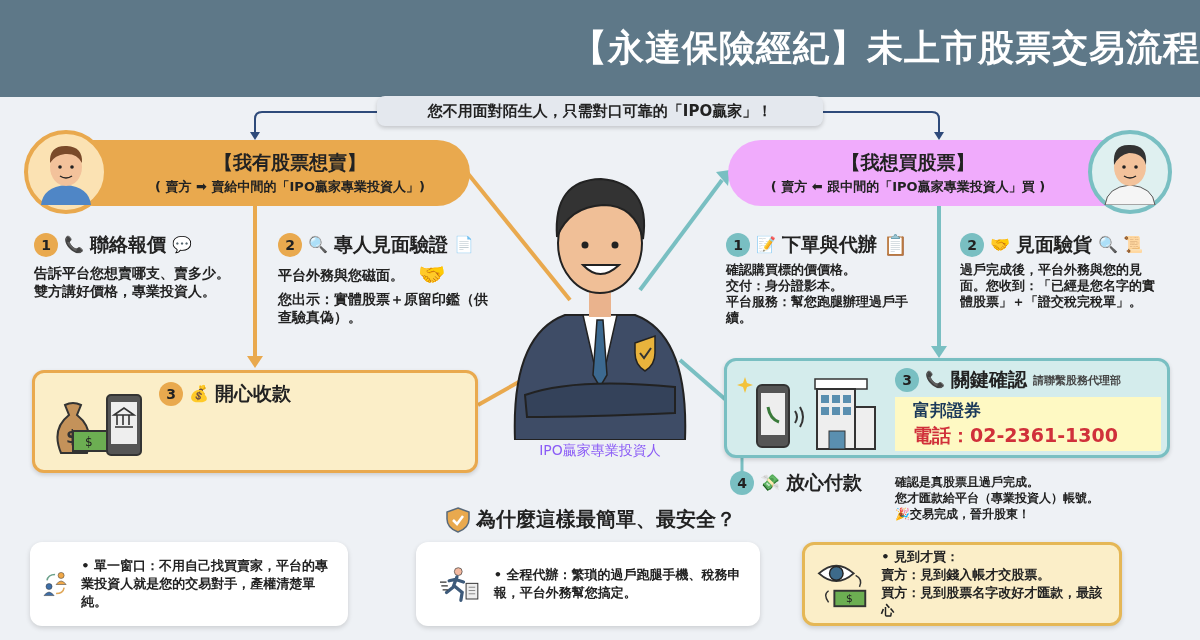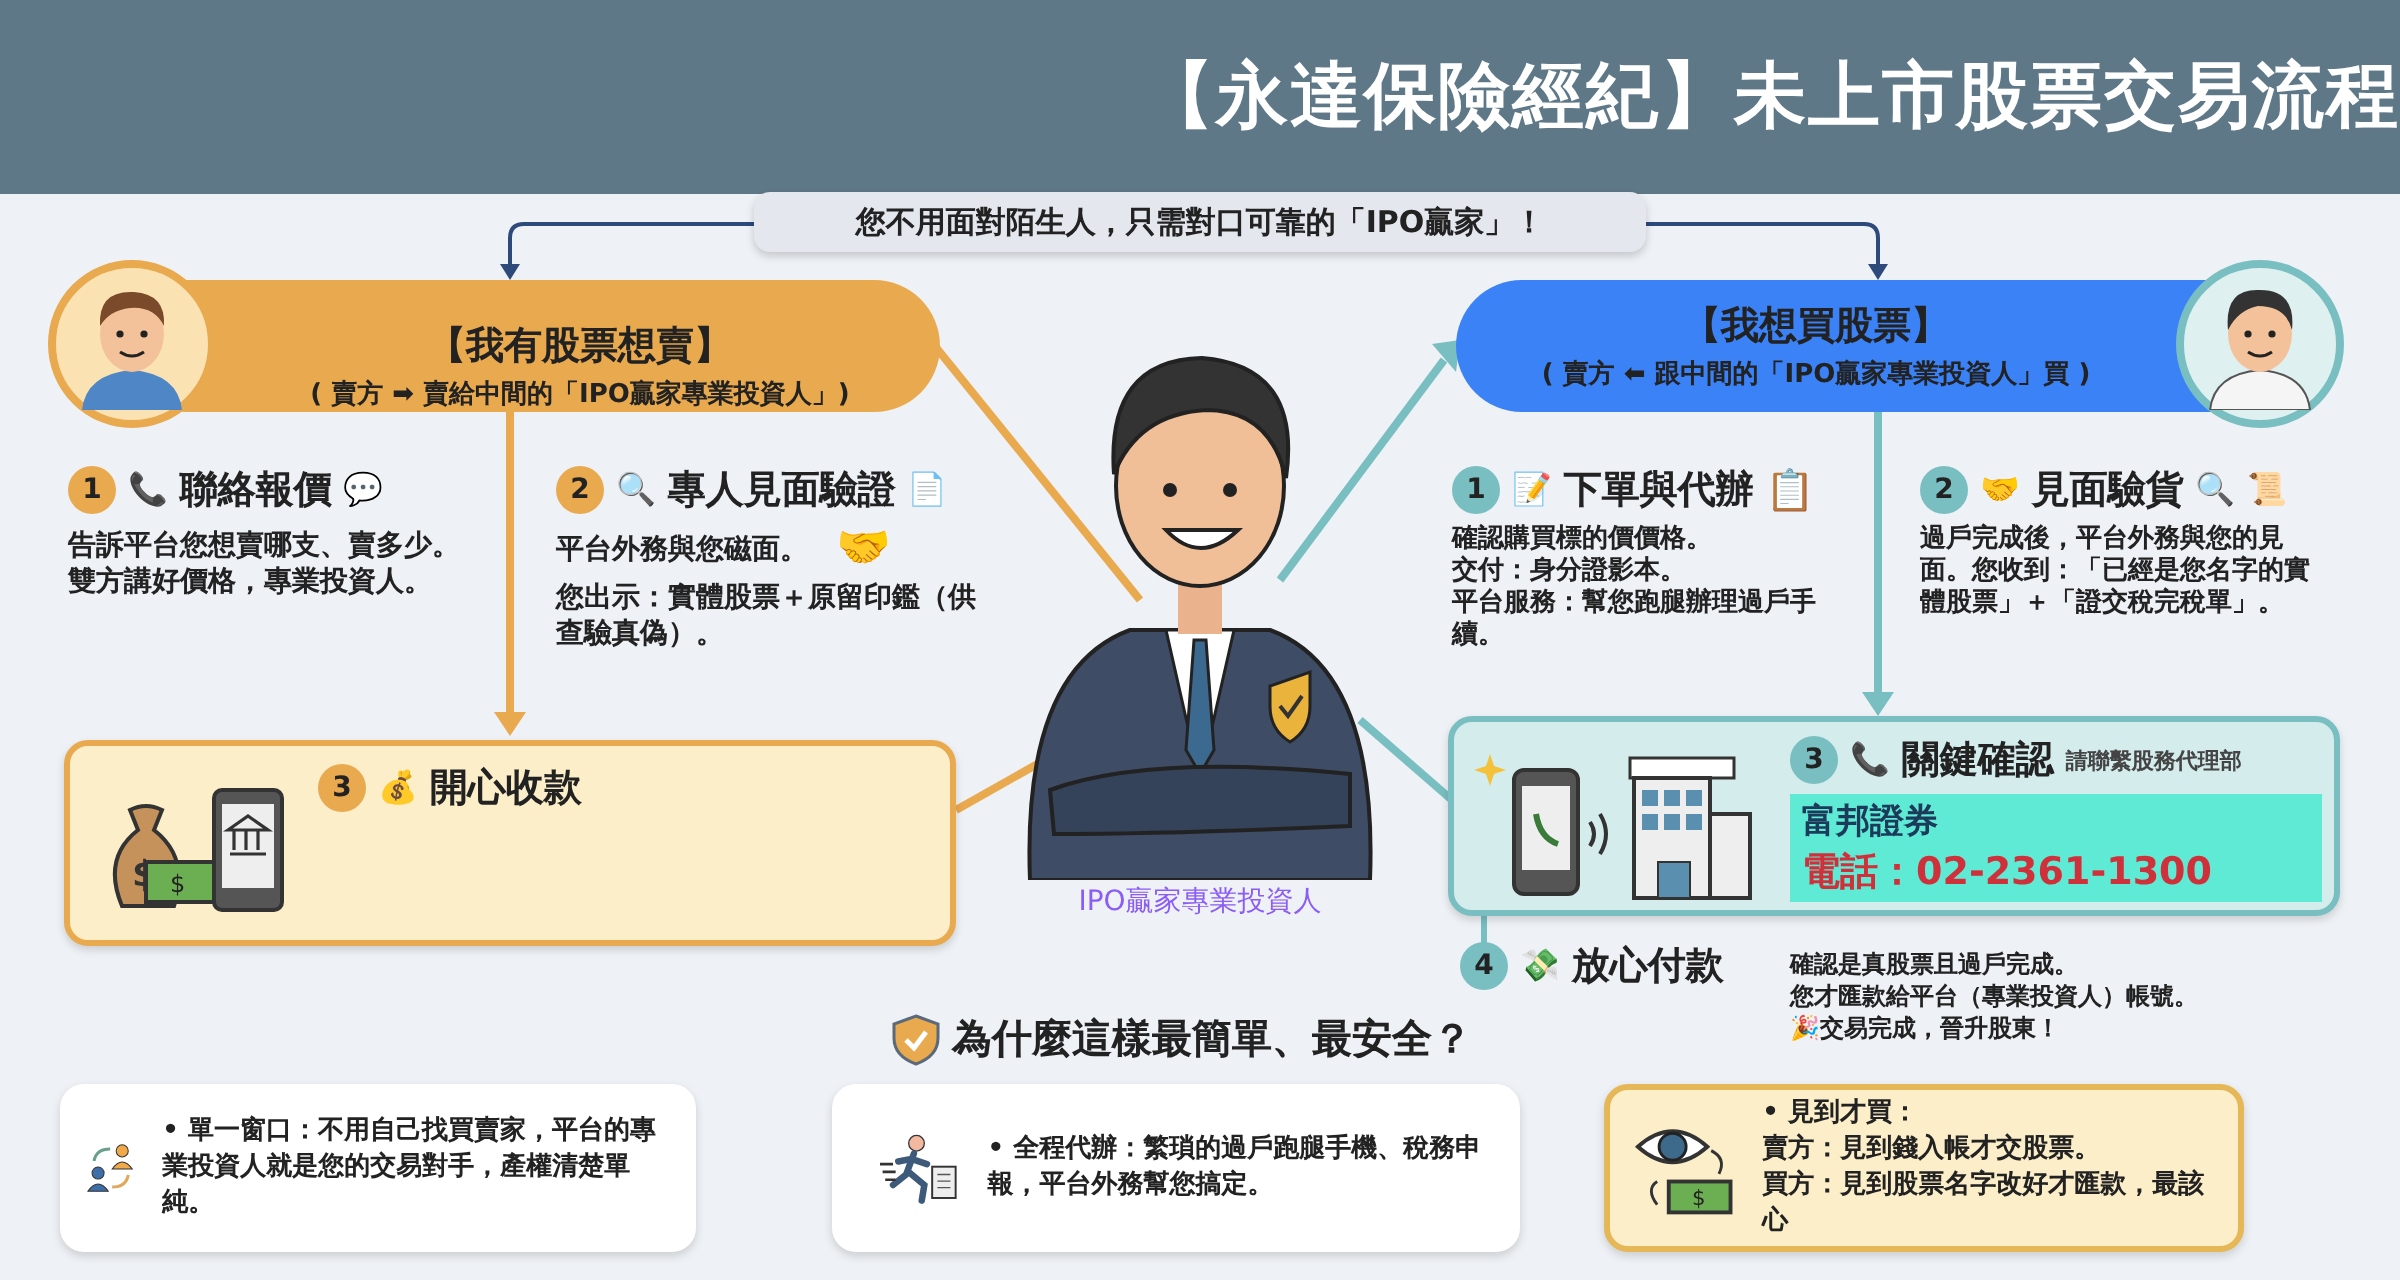--- a/index.html
+++ b/index.html
@@ -10,39 +10,39 @@
   .header { left: 0; top: 0; width: 1200px; height: 97px; background: #5e7888; display: flex; align-items: center; justify-content: flex-end; }
   .header h1 { color: #fff; font-size: 36px; font-weight: bold; letter-spacing: 1px; }
 
   .tagline { left: 377px; top: 96px; width: 446px; height: 30px; background: #e4e8ee; border-radius: 8px; box-shadow: 0 2px 4px rgba(0,0,0,0.18); display: flex; align-items: center; justify-content: center; font-size: 15px; font-weight: bold; color: #222; z-index: 3; }
 
   svg.lines { position: absolute; left: 0; top: 0; z-index: 0; }
 
   .pill { height: 66px; border-radius: 34px; display: flex; flex-direction: column; align-items: center; justify-content: center; z-index: 2; }
   .pill .t1 { font-size: 19px; font-weight: bold; color: #222; }
   .pill .t2 { font-size: 13px; font-weight: bold; color: #222; margin-top: 2px; }
-  .pill-sell { left: 60px; top: 140px; width: 410px; background: #e9a94e; padding-left: 50px; justify-content: flex-end; }
-  .pill-buy { left: 728px; top: 140px; width: 410px; background: #3b82f6; padding-right: 50px; text-align: center; }
+  .pill-sell { left: 60px; top: 140px; width: 410px; background: #e9a94e; padding-left: 50px; }
+  .pill-buy { left: 728px; top: 140px; width: 410px; background: #f0abfc; padding-right: 50px; text-align: center; }
 
   .avatar { width: 84px; height: 84px; border-radius: 50%; z-index: 3; display: flex; align-items: center; justify-content: center; }
   .avatar-sell { left: 24px; top: 130px; background: #fbe2b3; border: 4px solid #e9a94e; }
   .avatar-buy { left: 1088px; top: 130px; background: #dff0f0; border: 4px solid #79bfc2; }
 
   .step { z-index: 2; }
   .step-head { display: flex; align-items: center; gap: 6px; }
   .num { width: 24px; height: 24px; border-radius: 50%; display: inline-flex; align-items: center; justify-content: center; font-size: 14px; font-weight: bold; color: #222; flex-shrink: 0; }
   .num-o { background: #e9a94e; }
   .num-t { background: #79bfc2; }
   .step-title { font-size: 19px; font-weight: bold; color: #222; }
   .step-body { font-size: 14px; font-weight: bold; line-height: 18px; color: #222; margin-top: 6px; }
   .icon-sm { font-size: 16px; line-height: 1; }
 
   .box-sell3 { left: 32px; top: 370px; width: 446px; height: 103px; background: #fbeec8; border: 3px solid #e9a94e; border-radius: 12px; z-index: 2; box-shadow: 0 2px 4px rgba(0,0,0,0.15); }
   .box-buy3 { left: 724px; top: 358px; width: 446px; height: 100px; background: #d4ecec; border: 3px solid #79bfc2; border-radius: 12px; z-index: 2; box-shadow: 0 2px 4px rgba(0,0,0,0.15); }
-  .contact-panel { left: 168px; top: 36px; width: 266px; height: 54px; background: #5eead4; padding: 2px 6px; }
+  .contact-panel { left: 168px; top: 36px; width: 266px; height: 54px; background: #fef9c3; padding: 2px 18px; }
   .broker { font-size: 17px; font-weight: bold; color: #1c3a5a; }
   .phone { font-size: 19px; font-weight: bold; color: #d0303a; margin-top: 1px; }
 
   .center-label { left: 520px; top: 442px; width: 160px; text-align: center; font-size: 14px; font-weight: normal; color: #8b5cf6; z-index: 2; }
 
   .why { left: 446px; top: 506px; font-size: 20px; font-weight: bold; color: #222; display: flex; align-items: center; gap: 6px; z-index: 2; }
 
   .card { top: 542px; height: 84px; border-radius: 12px; background: #fff; box-shadow: 0 2px 5px rgba(0,0,0,0.15); display: flex; align-items: center; padding: 0 12px; gap: 12px; z-index: 2; }
   .card-1 { left: 30px; width: 318px; }
   .card-2 { left: 416px; width: 344px; padding-left: 24px; }

